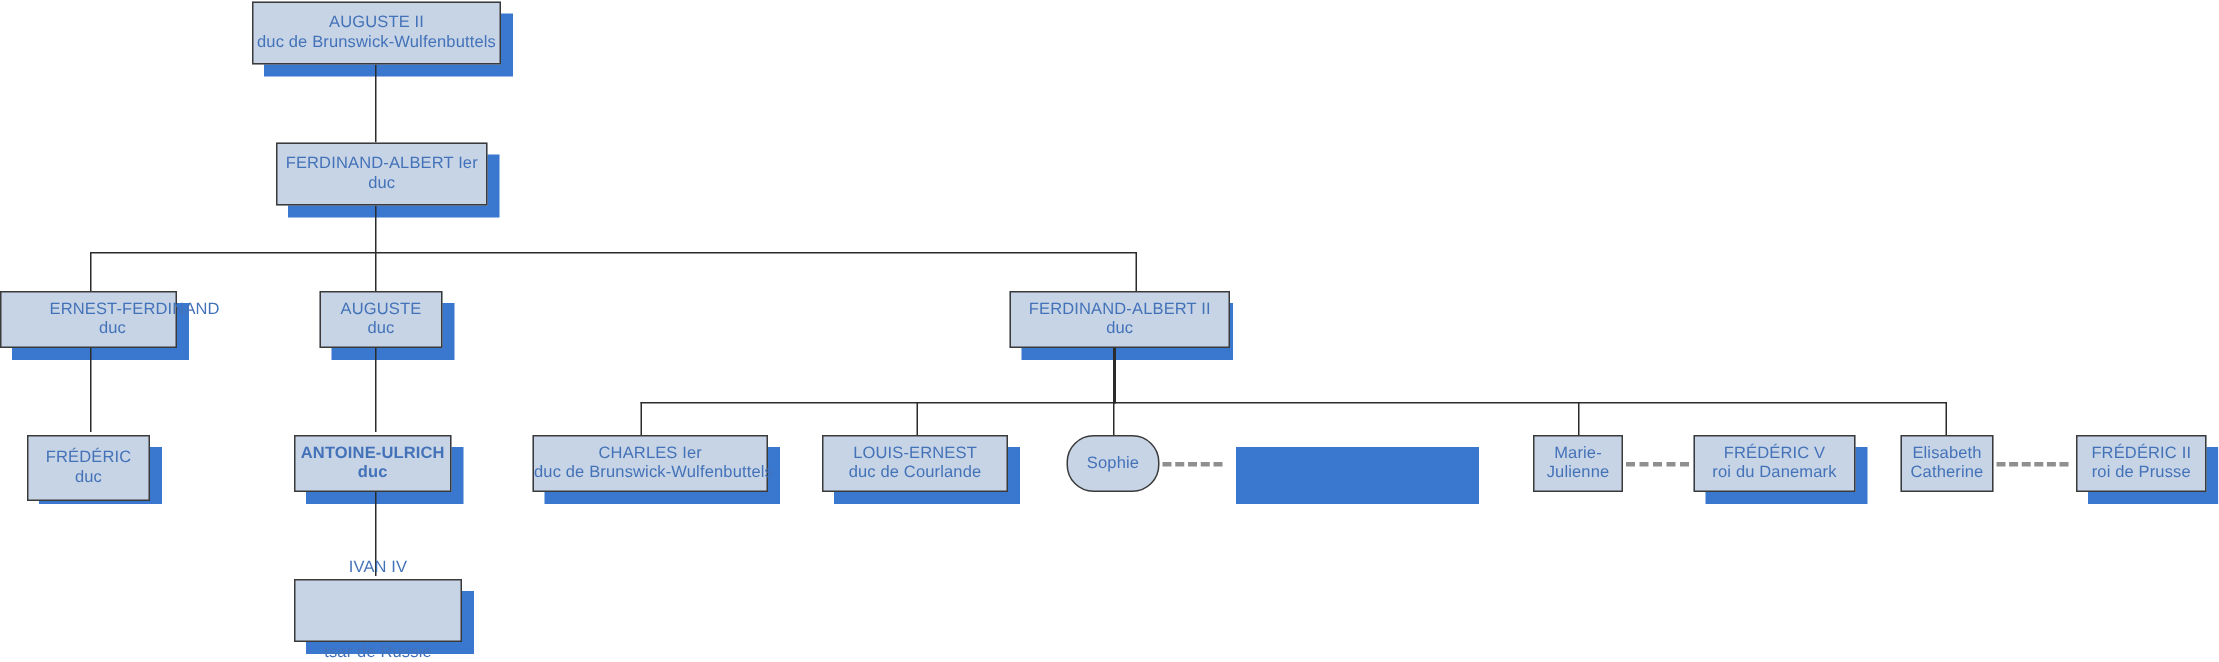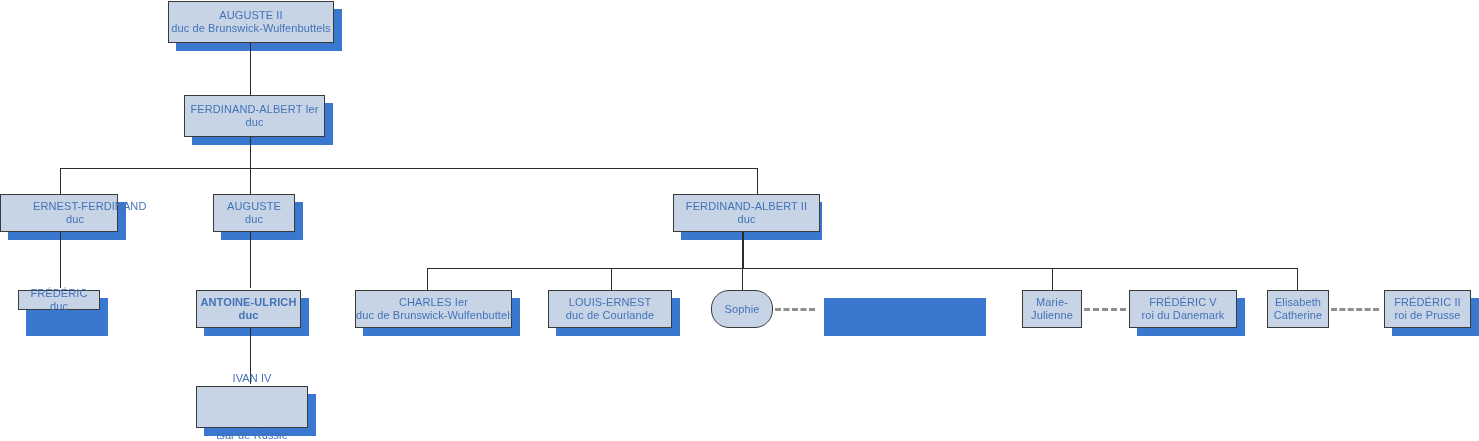--- a/index.html
+++ b/index.html
@@ -118,21 +118,21 @@
 
   <div class="line-v thick" style="left:742px; top:232px; height:37px;"></div>
   <div class="line-h" style="left:427px; top:268px; width:871px;"></div>
   <div class="line-v" style="left:427px;  top:268px; height:22px;"></div>
   <div class="line-v" style="left:611px;  top:268px; height:22px;"></div>
   <div class="line-v" style="left:742px;  top:268px; height:22px;"></div>
   <div class="line-v" style="left:1052px; top:268px; height:22px;"></div>
   <div class="line-v" style="left:1297px; top:268px; height:22px;"></div>
 
   <div class="shadow" style="left:26px; top:298px; width:82px; height:38px;"></div>
-  <div class="node" style="left:18px; top:290px; width:82px; height:20px;">
+  <div class="node" style="left:18px; top:290px; width:82px; height:44px;">
     <span class="l1">FRÉDÉRIC</span>
     <span class="l2">duc</span>
   </div>
 
   <div class="shadow" style="left:204px; top:298px; width:105px; height:38px;"></div>
   <div class="node" style="left:196px; top:290px; width:105px; height:38px;font-weight:bold;">
     <span class="l1">ANTOINE-ULRICH</span>
     <span class="l2">duc</span>
   </div>
 

